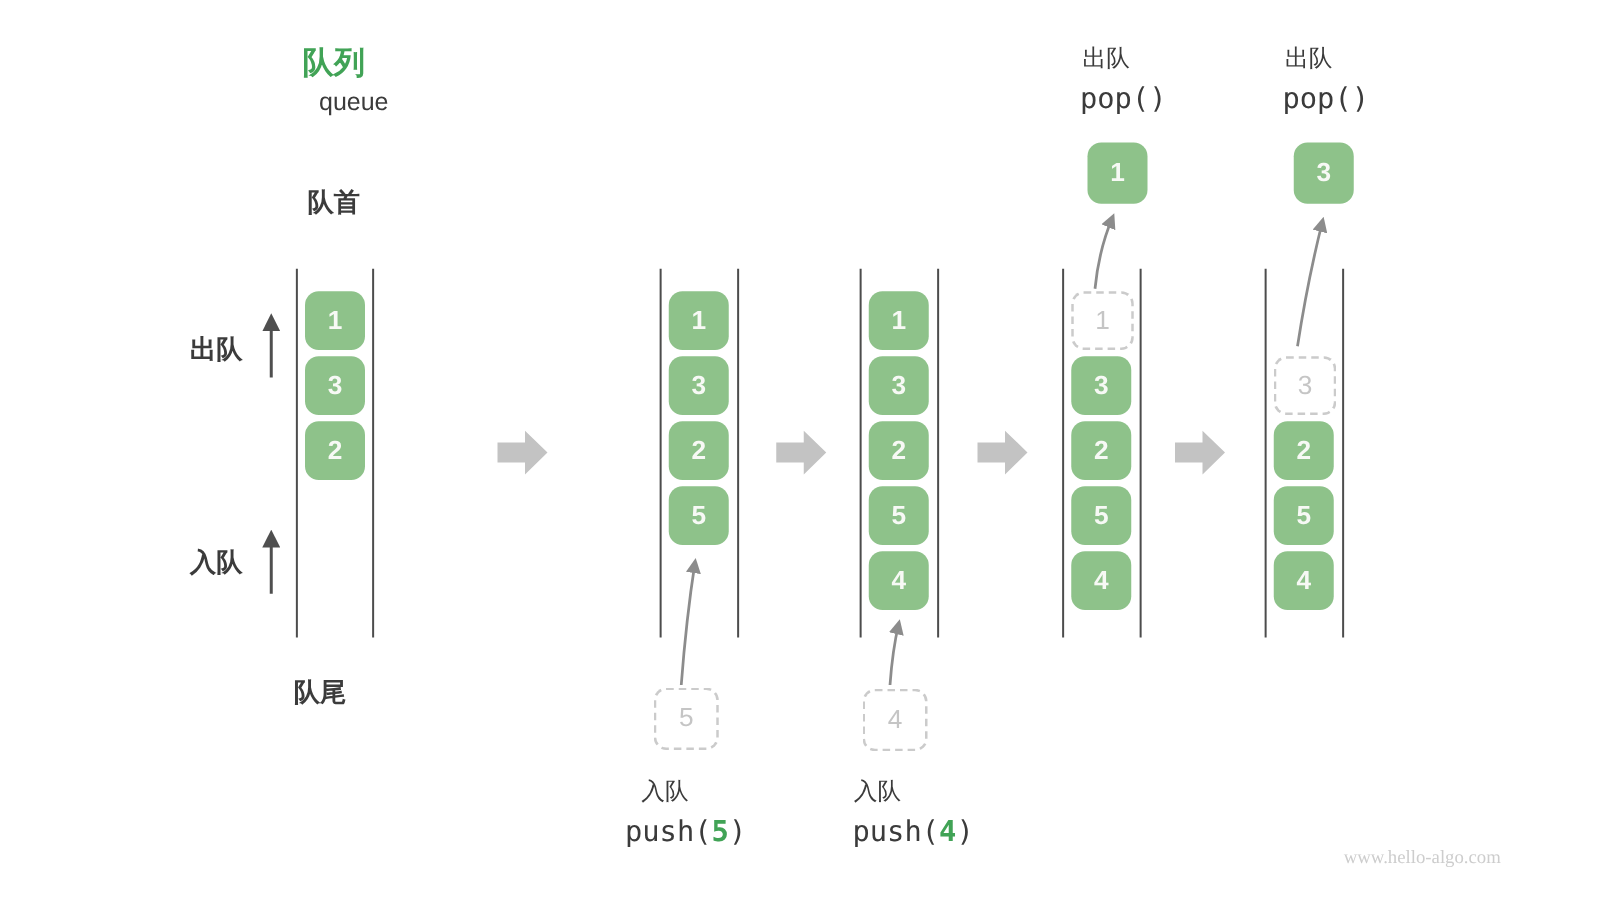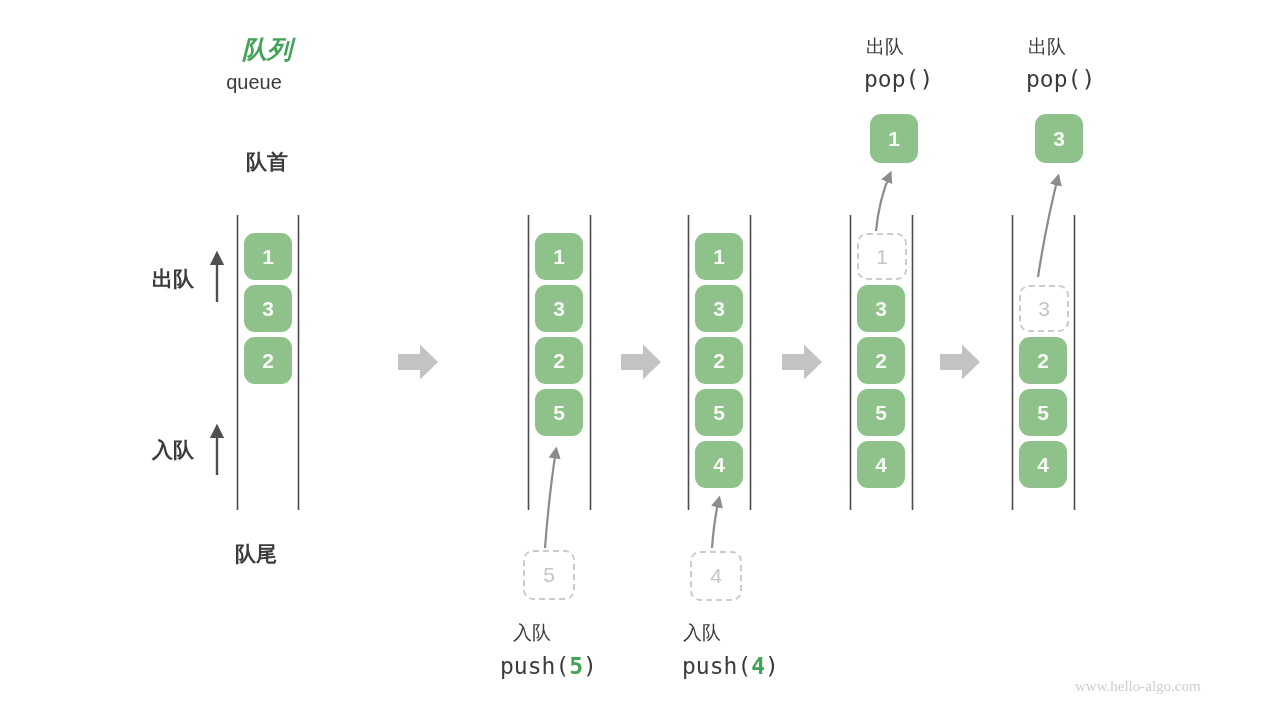--- a/index.html
+++ b/index.html
@@ -13,21 +13,21 @@
     --ghost-gray:#cbcbcb;
     --watermark-gray:#cdcdcd;
   }
   html,body{margin:0;padding:0;background:#fff;}
   .canvas{
     position:relative;width:1280px;height:720px;background:#fff;overflow:hidden;
     font-family:"Liberation Sans","DejaVu Sans",sans-serif;color:var(--dark-text);
   }
   .overlay{position:absolute;left:0;top:0;}
   .t{position:absolute;white-space:nowrap;}
-  .title{font-size:25px;font-weight:bold;color:var(--accent-green);transform:translateX(-50%);font-style:italic;}
+  .title{font-size:25px;font-weight:bold;color:var(--accent-green);transform:translateX(-50%);}
   .subtitle{font-size:20px;color:var(--dark-text);transform:translateX(-50%);}
   .cjk-bold{font-size:21px;font-weight:bold;color:var(--dark-text);}
   .cjk{font-size:19px;color:var(--dark-text);}
   .center-x{transform:translateX(-50%);}
   .mono{font-family:"DejaVu Sans Mono","Liberation Mono",monospace;font-size:23px;color:var(--dark-text);}
   .arg-green{color:var(--accent-green);font-weight:bold;}
   .cell{
     position:absolute;width:48px;height:47px;border-radius:11px;
     background:var(--box-green);color:var(--box-text);
     font-size:21px;font-weight:bold;
@@ -82,21 +82,21 @@
       <path d="M940,354 L962,354 L962,344.5 L980,362 L962,379.5 L962,370 L940,370 Z"></path>
     </g>
 
     <path d="M545,548 Q549,495 556,450" stroke="#8c8c8c" stroke-width="2.2" fill="none" marker-end="url(#ah-gray)"></path>
     <path d="M712,548 Q714,520 719,499" stroke="#8c8c8c" stroke-width="2.2" fill="none" marker-end="url(#ah-gray)"></path>
     <path d="M876,231 Q879,200 890,174" stroke="#8c8c8c" stroke-width="2.2" fill="none" marker-end="url(#ah-gray)"></path>
     <path d="M1038,277 Q1046,225 1058,177" stroke="#8c8c8c" stroke-width="2.2" fill="none" marker-end="url(#ah-gray)"></path>
   </svg>
 
   <div class="t title" style="left:267px;top:33px">队列</div>
-  <div class="t subtitle" style="left:254px;top:71px">queue</div>
+  <div class="t subtitle" style="left:283px;top:71px">queue</div>
 
   <div class="t cjk-bold center-x" style="left:267px;top:148px">队首</div>
   <div class="t cjk-bold center-x" style="left:256px;top:540px">队尾</div>
   <div class="t cjk-bold" style="left:152px;top:265px">出队</div>
   <div class="t cjk-bold" style="left:152px;top:436px">入队</div>
 
   <div class="cell" style="left:244px;top:233px">1</div>
   <div class="cell" style="left:244px;top:285px">3</div>
   <div class="cell" style="left:244px;top:337px">2</div>
 

